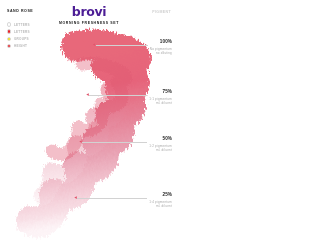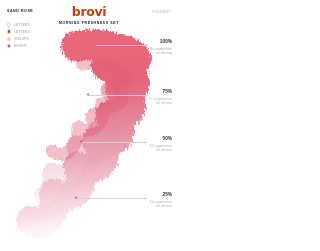--- a/index.html
+++ b/index.html
@@ -18,21 +18,21 @@
   .hdr-left {
     position:absolute; left:7px; top:9px;
     font-size:3.6px; font-weight:700; letter-spacing:0.55px;
     color:#1a1a1a; white-space:nowrap;
   }
   .brand-wrap {
     position:absolute; left:0; right:0; top:6px; text-align:center;
   }
   .brand {
     font-size:12.5px; font-weight:700; letter-spacing:-0.35px;
-    color:#c2410c; line-height:1; font-family:"DejaVu Sans", sans-serif;
+    color:#4c1d95; line-height:1; font-family:"DejaVu Sans", sans-serif;
   }
   .brand-sub {
     margin-top:2.6px;
     font-size:3.5px; font-weight:700; letter-spacing:0.62px;
     color:#1a1a1a;
   }
   .hdr-right {
     position:absolute; right:7px; top:10px;
     font-size:3.5px; font-weight:600; letter-spacing:0.4px;
     color:#cfcfcf; white-space:nowrap;

